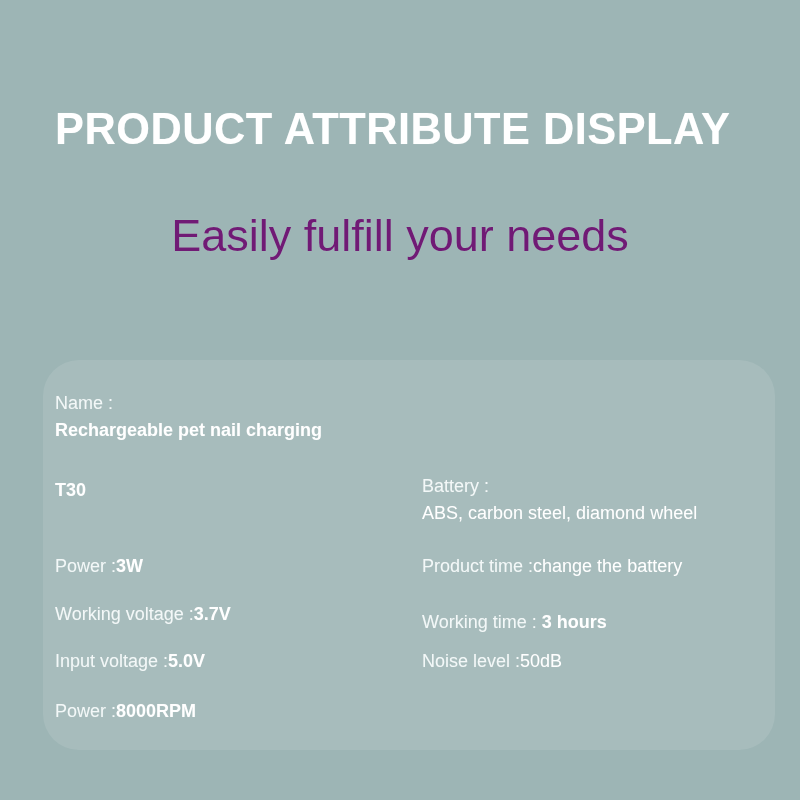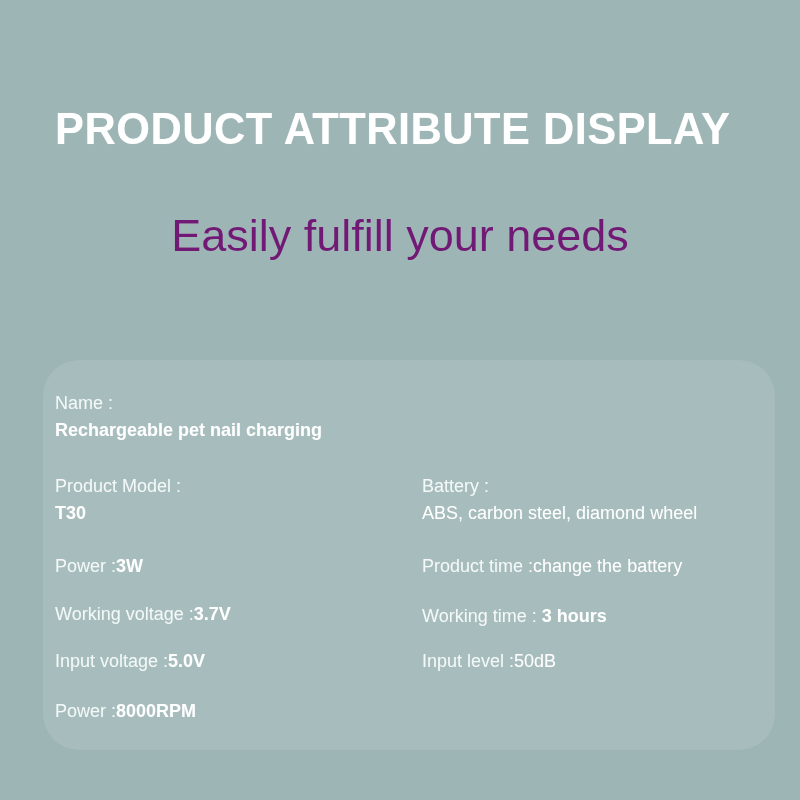--- a/index.html
+++ b/index.html
@@ -111,21 +111,21 @@
   .r-name      { top: 32px; }
   .r-model     { top: 115px; }
   .r-power     { top: 195px; }
   .r-wvolt     { top: 243px; }
   .r-ivolt     { top: 290px; }
   .r-speed     { top: 340px; }
 
   .r-battery   { top: 32px; }
   .r-material  { top: 115px; }
   .r-charge    { top: 195px; }
-  .r-wtime     { top: 245px; }
+  .r-wtime     { top: 251px; }
   .r-noise     { top: 290px; }
 </style>
 </head>
 <body>
 
 <div class="page">
 
   <div class="title">PRODUCT ATTRIBUTE DISPLAY</div>
 
   <div class="subtitle">Easily fulfill your needs</div>
@@ -134,21 +134,20 @@
     <div class="columns">
 
       <div class="col col-left">
 
         <div class="row stacked r-name">
           <span class="label">Name :</span>
           <span class="value bold">Rechargeable pet nail charging</span>
         </div>
 
         <div class="row stacked r-model">
-          <span class="label">Product Model :</span>
           <span class="value bold">T30</span>
         </div>
 
         <div class="row inline r-power">
           <span class="label">Power :</span><span class="value bold">3W</span>
         </div>
 
         <div class="row inline r-wvolt">
           <span class="label">Working voltage :</span><span class="value bold">3.7V</span>
         </div>
@@ -173,21 +172,21 @@
 
         <div class="row inline r-charge">
           <span class="label">Product time :</span><span class="value">change the battery</span>
         </div>
 
         <div class="row inline r-wtime">
           <span class="label">Working time :</span>&nbsp;<span class="value bold">3 hours</span>
         </div>
 
         <div class="row inline r-noise">
-          <span class="label">Input level :</span><span class="value">50dB</span>
+          <span class="label">Noise level :</span><span class="value">50dB</span>
         </div>
 
       </div>
 
     </div>
   </div>
 
 </div>
 
 </body></html>

